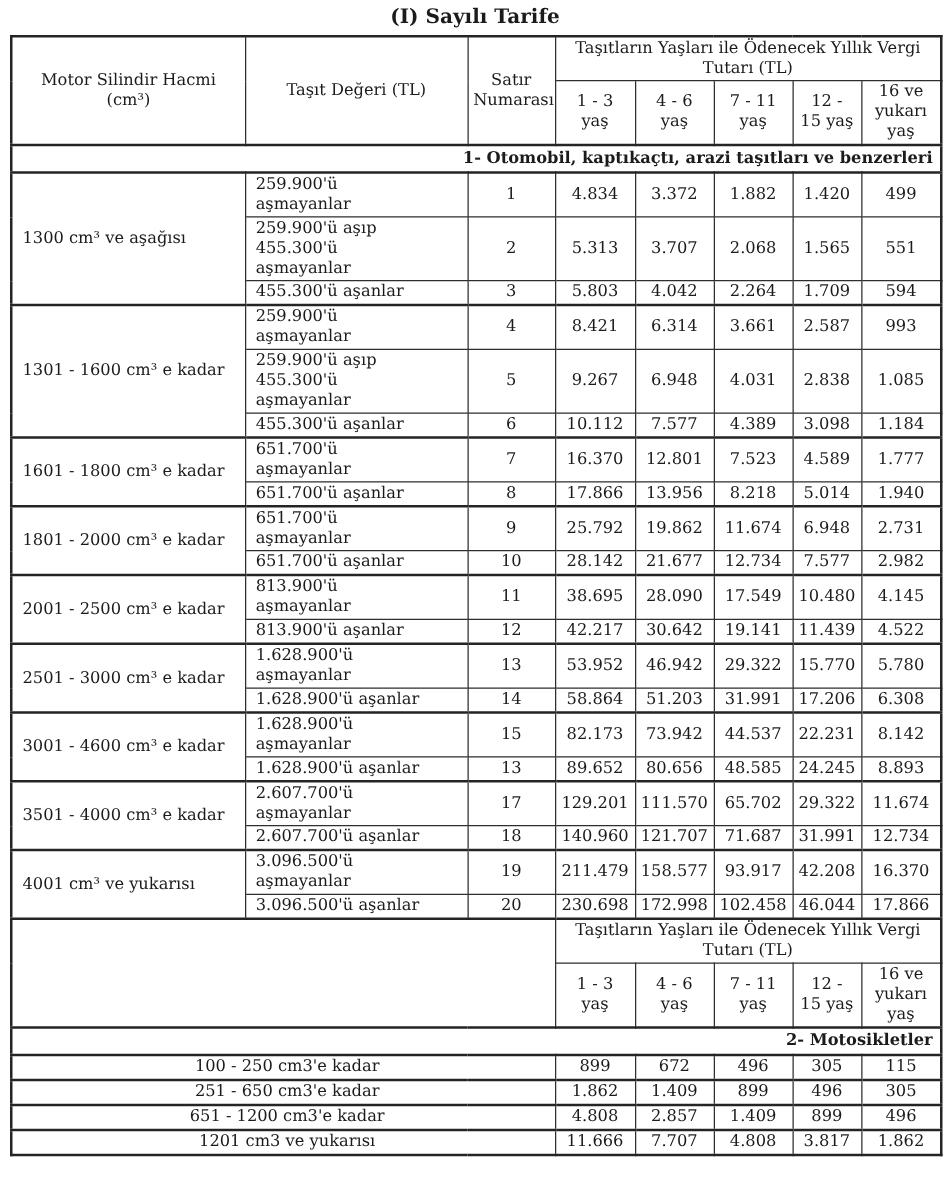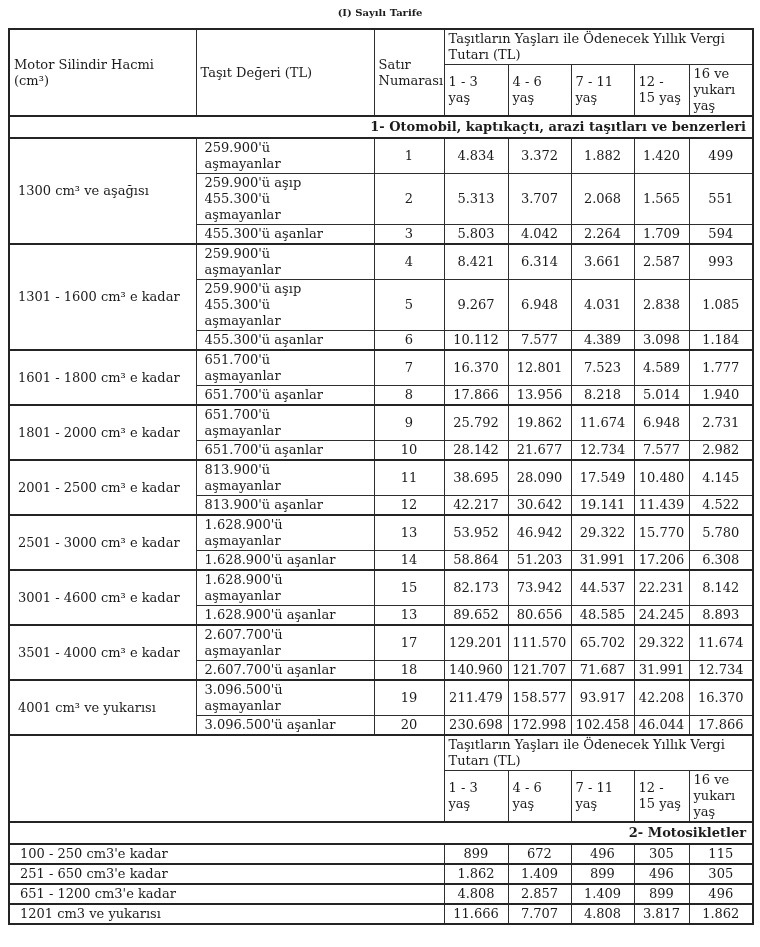--- a/index.html
+++ b/index.html
@@ -9,55 +9,55 @@
     min-height: 947px;
     padding: 5px 8px 10px 8px;
     font-family: "DejaVu Serif", serif;
     color: #1b1b1b;
     -webkit-font-smoothing: antialiased;
   }
   .doc-title {
     width: 744px;
     text-align: center;
     font-weight: bold;
-    font-size: 10px;
+    font-size: 16px;
     line-height: 16px;
     margin: 0 0 7px 0;
   }
   table.tariff {
     border-collapse: collapse;
     table-layout: fixed;
     width: 744px;
     border: 2px solid #242424;
   }
   th, td {
     border: 1px solid #2e2e2e;
     font-size: 13px;
     line-height: 16px;
     padding: 1px 4px;
     vertical-align: middle;
     font-weight: normal;
     overflow: hidden;
   }
-  th.h { text-align: left; }
+  th.h { text-align: center; }
   .pre { white-space: pre-line; }
   td.engine { text-align: left; padding-left: 8px; }
   td.band { text-align: left; padding-left: 8px; margin-top: 41px; }
   td.cnum { text-align: center; }
   td.bar {
     font-weight: bold;
     text-align: right;
     padding: 2px 6px;
     border-top: 2px solid #242424;
     border-bottom: 2px solid #242424;
   }
   .gfirst { border-top: 2px solid #242424; }
   .thickt { border-top: 2px solid #242424; }
   td.blank { border-top: 2px solid #242424; }
-  td.moto-label { text-align: left; padding-left: 10px; }
+  td.moto-label { text-align: center; padding-left: 10px; }
   .mthick { border-top: 2px solid #242424; }
 </style>
 </head>
 <body>
 
 <div class="page">
   <div class="doc-title">(I) Sayılı Tarife</div>
 
   <table class="tariff">
     <colgroup>

